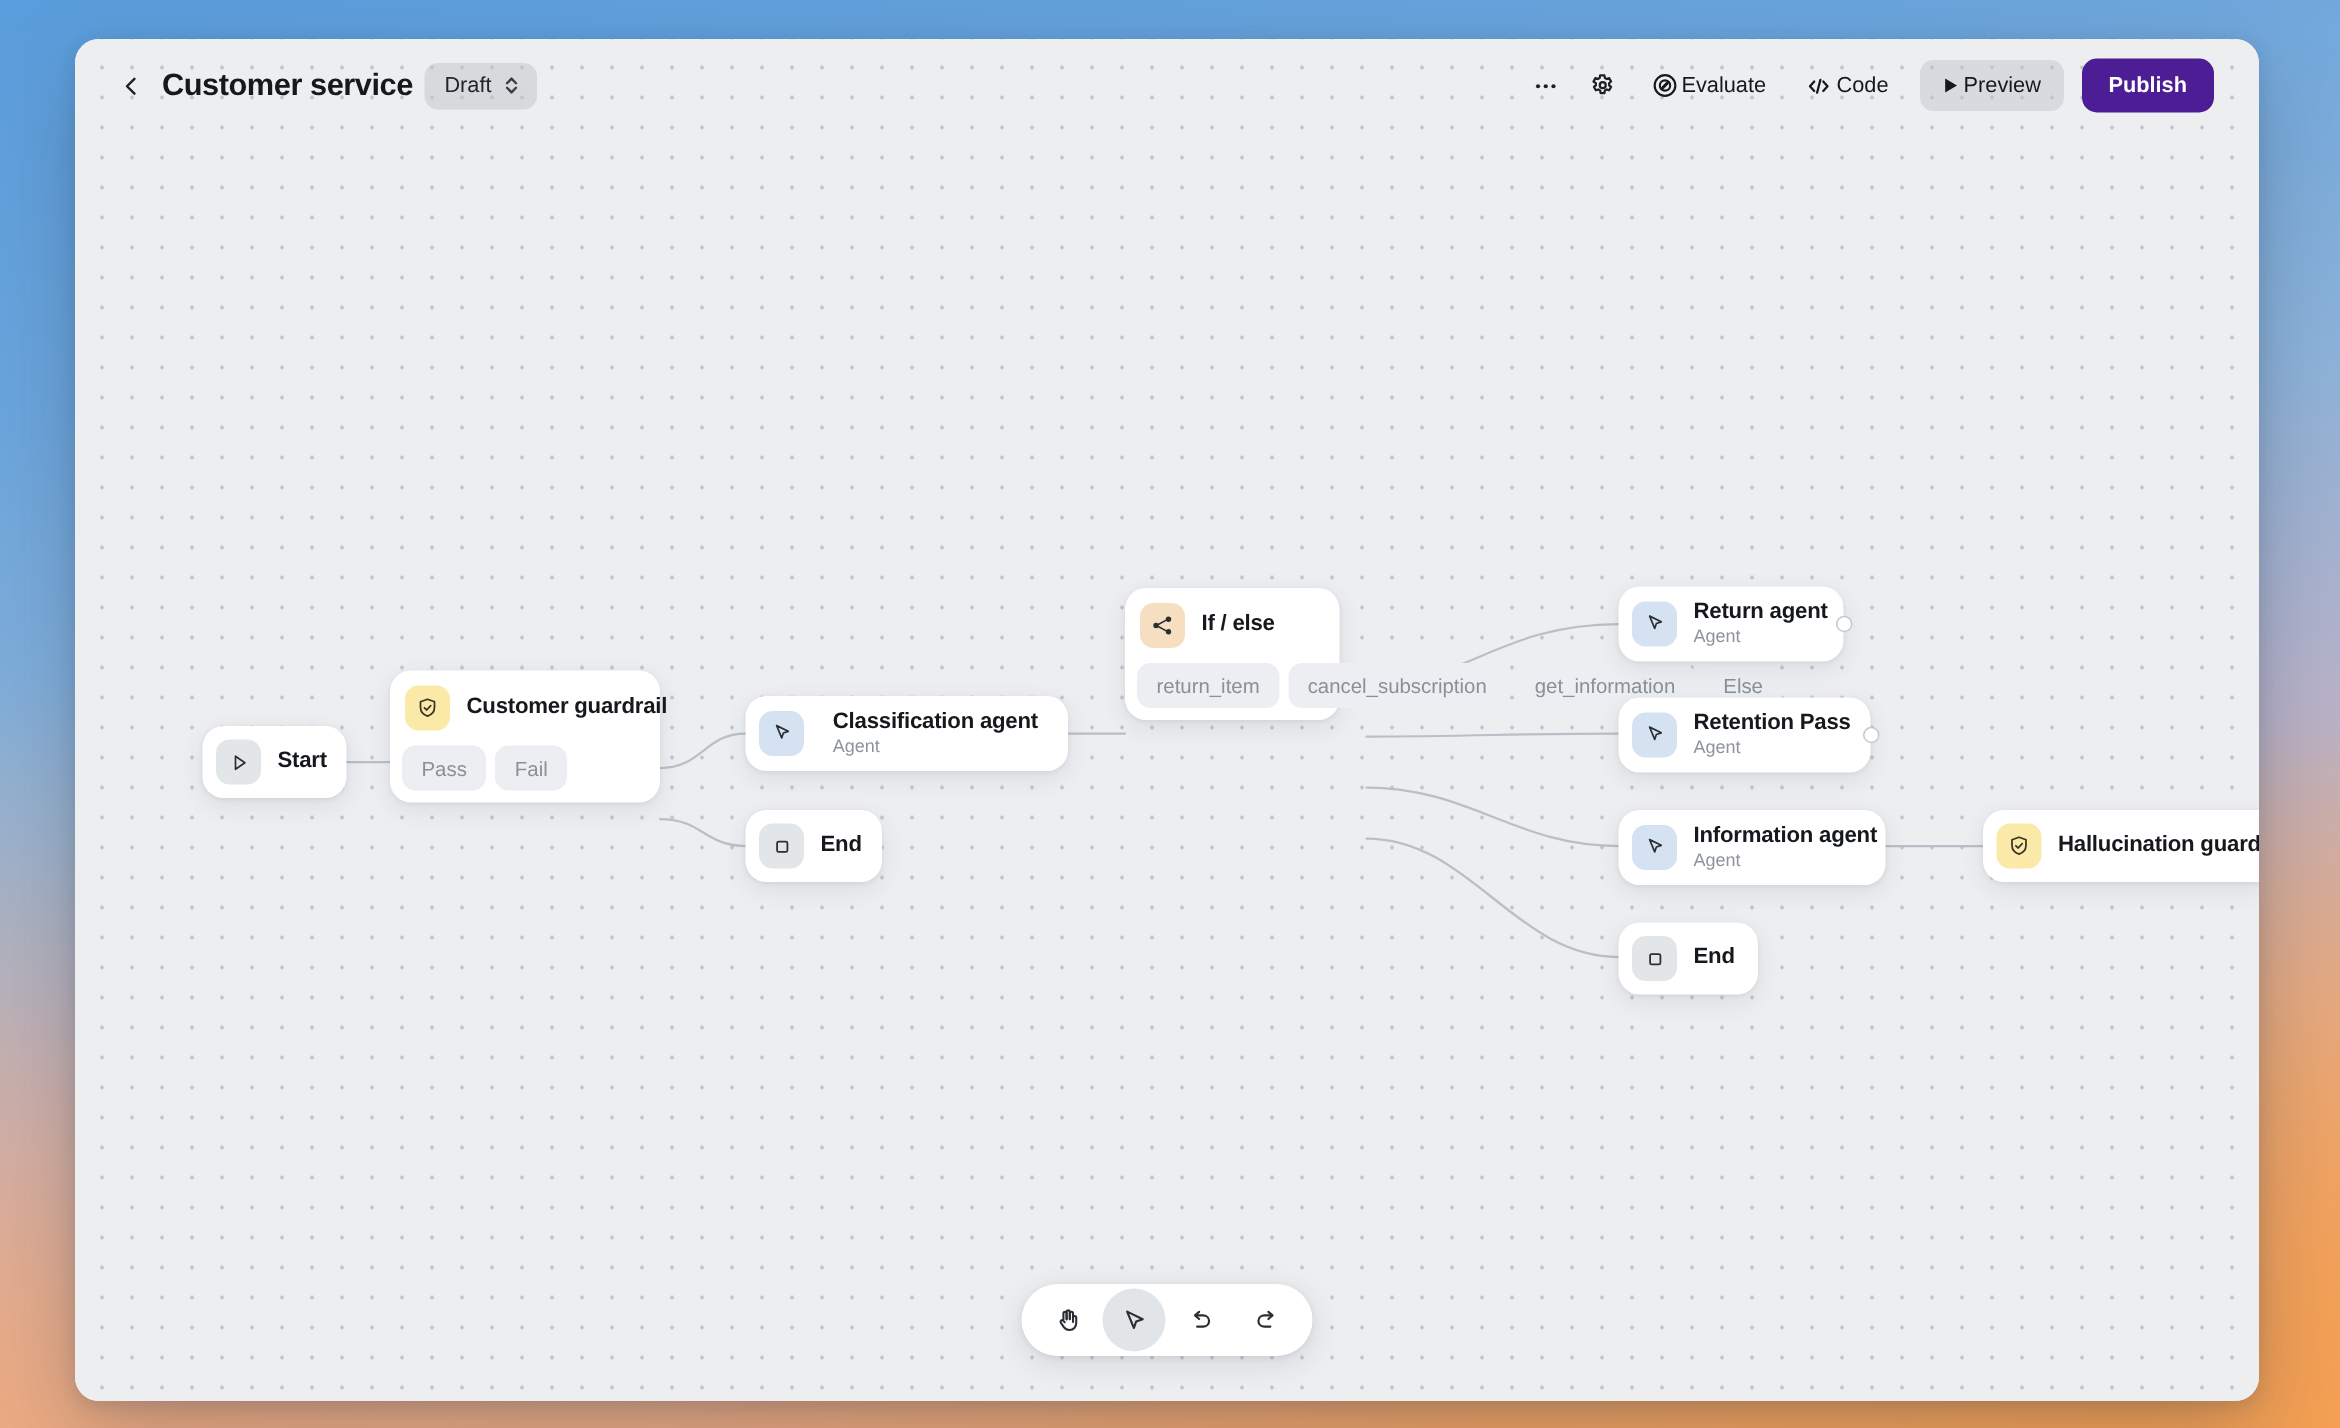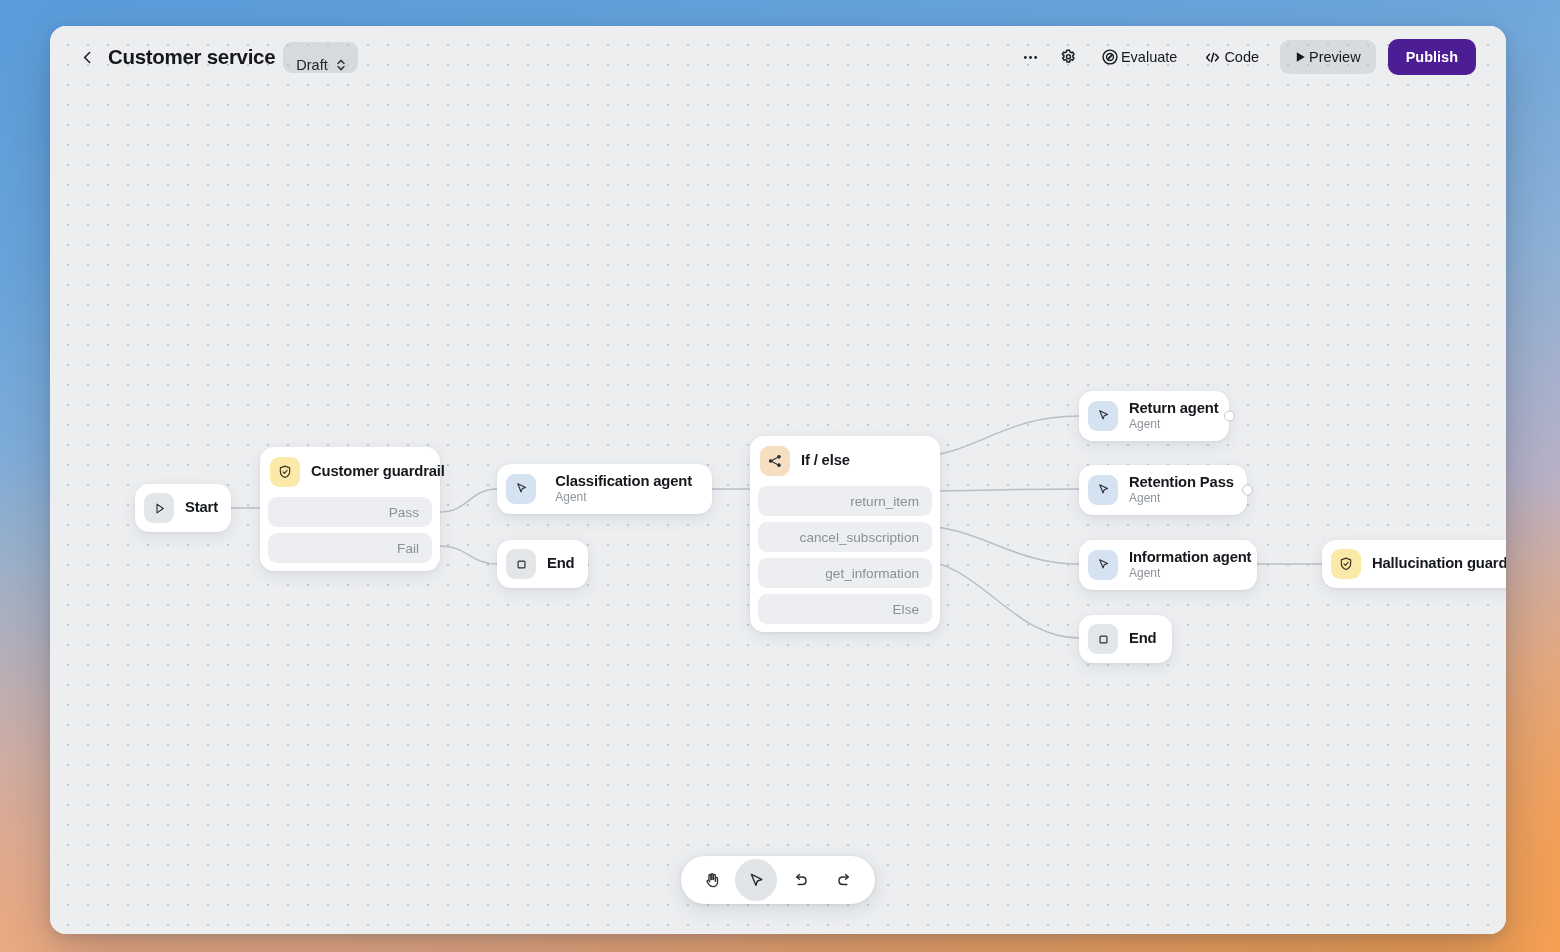--- a/index.html
+++ b/index.html
@@ -72,21 +72,21 @@
     font-size: 20.5px;
     font-weight: 700;
     color: #16181b;
     letter-spacing: -0.3px;
     margin-left: 6px;
     margin-right: 8px;
     white-space: nowrap;
   }
 
   #status-pill {
-    display: flex; align-items: flex-end; gap: 7px;
+    display: flex; align-items: center; gap: 7px;
     height: 31px;
     padding: 0 11px 0 13px;
     border-radius: 9px;
     background: rgba(190,196,201,0.48);
     border: none;
     cursor: pointer;
     font-size: 14.5px;
     color: #22252a;
     font-family: inherit;
   }
@@ -167,21 +167,21 @@
     line-height: 1.15;
   }
   .node-title.bold7 { font-weight: 700; }
   .node-sub {
     font-size: 12px;
     color: #8e949c;
     margin-top: 1px;
     line-height: 1.15;
   }
 
-  .node-rows { padding: 0 8px 8px 8px; display: flex; flex-direction: column; gap: 6px; }
+  .node-rows { padding: 0 8px 8px 8px; display: flex; flex-direction: row; gap: 6px; }
   .node-row {
     background: #eceef1;
     border-radius: 9px;
     height: 30px;
     display: flex; align-items: center; justify-content: flex-end;
     padding: 0 13px;
     font-size: 13.6px;
     color: #8a9099;
     white-space: nowrap;
   }
@@ -359,21 +359,21 @@
             <div class="node-ico ico-gray">
               <svg width="15" height="15" viewBox="0 0 24 24" fill="none" stroke="#2b2f34" stroke-width="1.9" stroke-linejoin="round">
                 <rect x="6.5" y="6.5" width="11" height="11" rx="1.6"></rect>
               </svg>
             </div>
             <div>
               <div class="node-title">End</div>
             </div>
           </div>
         </div>
-        <div class="node" style="left: 700px; top: 366px; width: 190px; margin-top: 44px;">
+        <div class="node" style="left: 700px; top: 366px; width: 143px;">
           <div class="node-head">
             <div class="node-ico ico-peach">
               <svg width="16" height="16" viewBox="0 0 24 24" fill="#2b2f34" stroke="#2b2f34" stroke-width="1.6" stroke-linecap="round" stroke-linejoin="round">
                 <circle cx="5.5" cy="12" r="1.9"></circle>
                 <circle cx="18" cy="5.8" r="1.9"></circle>
                 <circle cx="18" cy="18.2" r="1.9"></circle>
                 <path d="M7.3 11.2L16.2 6.4" fill="none"></path>
                 <path d="M7.3 12.8L16.2 17.6" fill="none"></path>
               </svg>
             </div>

